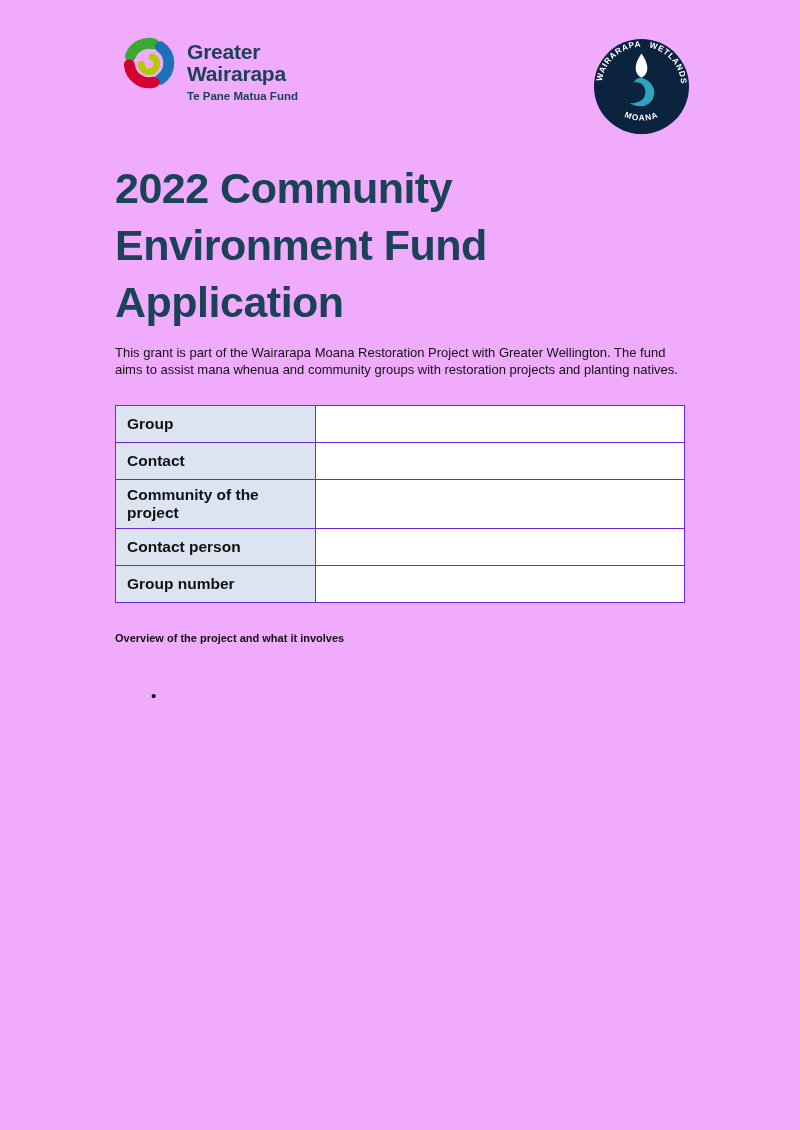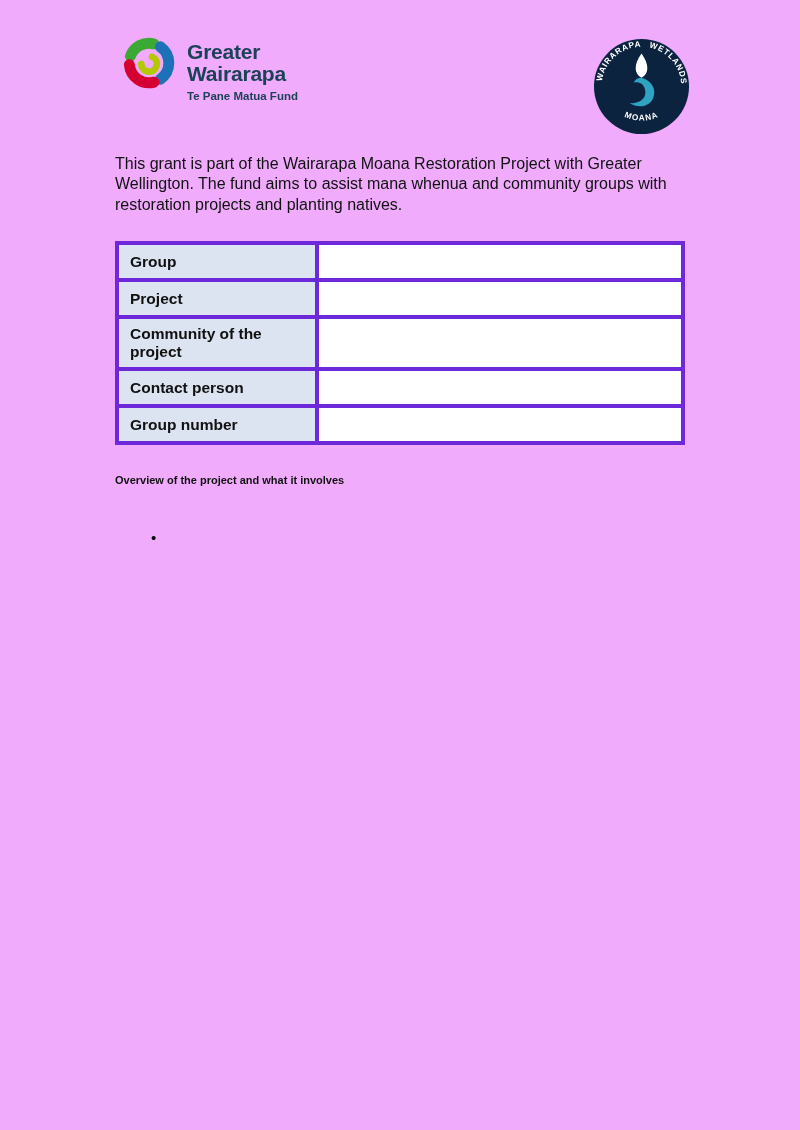--- a/index.html
+++ b/index.html
@@ -36,33 +36,33 @@
     font-size: 43px;
     line-height: 1.32;
     font-weight: bold;
     color: #1c4257;
     letter-spacing: -0.5px;
     max-width: 575px;
   }
 
   p.intro {
     margin-top: 15px;
-    font-size: 16px;
+    font-size: 13px;
     line-height: 1.28;
     color: #111;
     max-width: 575px;
   }
 
   table.app-table {
     margin-top: 26px;
     width: 570px;
     border-collapse: collapse;
   }
   table.app-table td {
-    border: 4px solid #6d28d9;
+    border: 1px solid #6d28d9;
     height: 37px;
     vertical-align: middle;
     font-size: 15.5px;
     padding: 6px 11px;
   }
   td.label-cell {
     width: 200px;
     background: #dce3f1;
     font-weight: bold;
     color: #111;
@@ -127,32 +127,33 @@
         </text>
         <path d="M50 16 C58 27 58 37 50 41 C42 37 42 27 50 16 Z" fill="#ffffff"></path>
         <path d="M50 41 C60 44 66 52 62 62 C58 71 46 73 38 67 C46 68 54 64 54 56 C54 48 48 44 42 46 C44 42 47 41 50 41 Z" fill="#2fa3c2"></path>
       </svg>
     </div>
 
   </div>
 
   <div class="content">
 
+    <h1 class="doc-title">2022 Community Environment Fund Application</h1>
 
     <p class="intro">This grant is part of the Wairarapa Moana Restoration Project with Greater Wellington. The fund aims to assist mana whenua and community groups with restoration projects and planting natives.</p>
 
     <table class="app-table">
       <tbody id="app-table-body">
   <tr>
     <td class="label-cell">Group</td>
     <td class="value-cell"></td>
   </tr>
 
   <tr>
-    <td class="label-cell">Project</td>
+    <td class="label-cell">Contact</td>
     <td class="value-cell"></td>
   </tr>
 
   <tr>
     <td class="label-cell">Community of the project</td>
     <td class="value-cell"></td>
   </tr>
 
   <tr>
     <td class="label-cell">Contact person</td>

